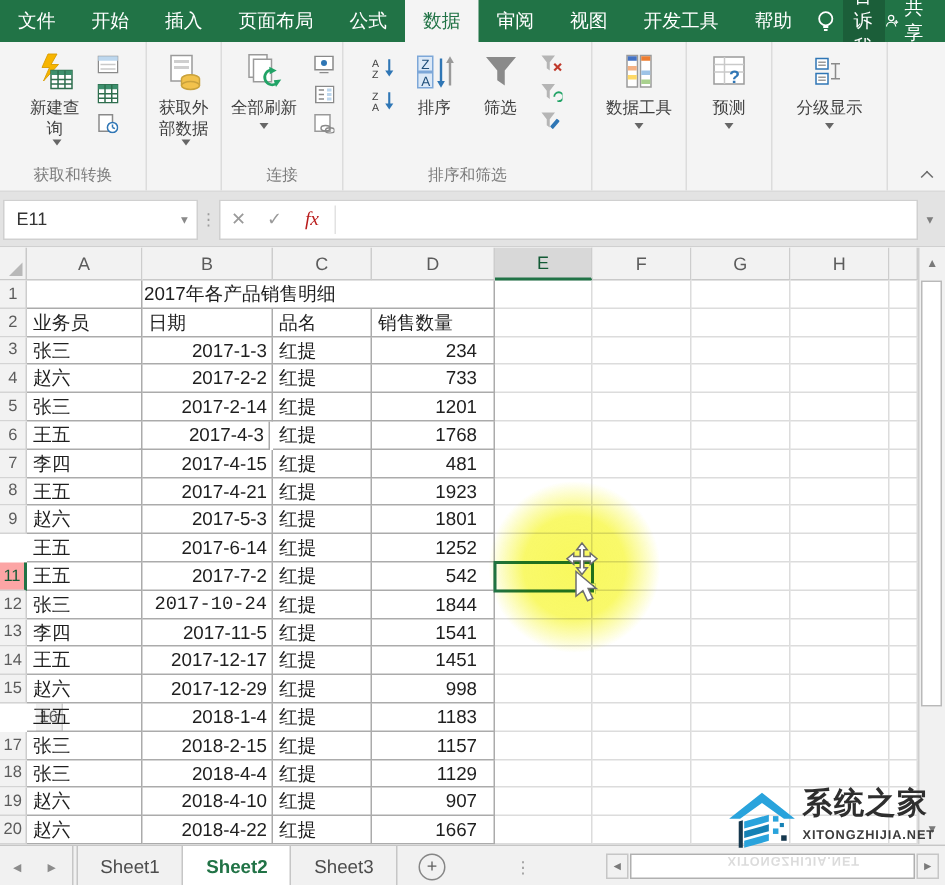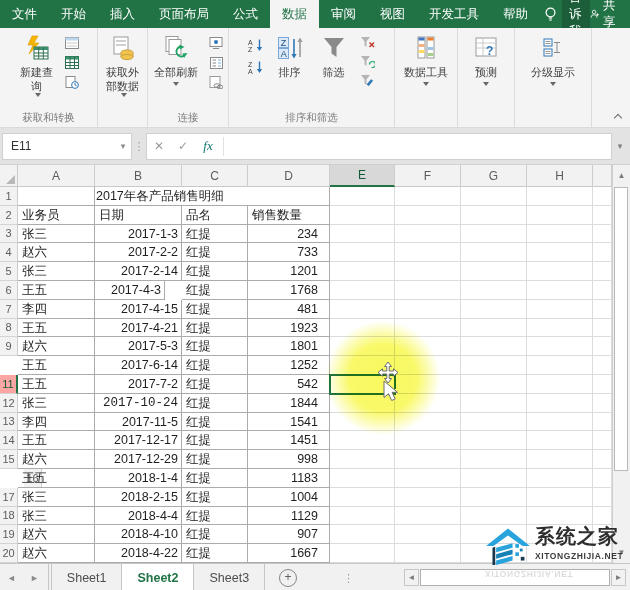--- a/index.html
+++ b/index.html
@@ -31,21 +31,21 @@
   .collapse-chevron::before{content:"";position:absolute;left:1px;top:2px;width:5px;height:5px;border-left:1.5px solid #6b6b6b;border-top:1.5px solid #6b6b6b;transform:rotate(45deg);}
 
   
   .formula-row{height:36px;background:#e3e3e3;display:flex;align-items:center;padding:0 2px;border-bottom:1px solid #d0d0d0;}
   .namebox{width:128px;height:25px;background:#fff;border:1px solid #d0d0d0;display:flex;align-items:center;font-size:12px;color:#333;}
   .namebox .nbtext{flex:1;padding-left:8px;}
   .namebox .ncaret{width:16px;color:#8a8a8a;font-size:9px;text-align:center;}
   .fdots{width:14px;text-align:center;color:#9c9c9c;font-size:11px;}
   .fbarbox{flex:1;height:25px;background:#fff;border:1px solid #d0d0d0;display:flex;align-items:center;}
   .fbtn{width:24px;text-align:center;color:#9a9a9a;font-size:12px;}
-  .fxlab{width:26px;text-align:center;color:#0f766e;font-size:13px;font-style:italic;font-family:"Liberation Serif","DejaVu Serif",serif;}
+  .fxlab{width:26px;text-align:center;color:#b91c1c;font-size:13px;font-style:italic;font-family:"Liberation Serif","DejaVu Serif",serif;}
   .fdivider{width:1px;height:19px;background:#e2e2e2;margin:0 2px;}
   .finput{flex:1;font-size:12px;color:#222;padding-left:4px;}
   .fexpand{width:16px;text-align:center;color:#7e7e7e;font-size:9px;}
 
   
   .sheet{position:relative;width:630px;height:398px;background:#fff;overflow:hidden;}
   .corner{position:absolute;left:0;top:0;width:18px;height:22px;background:#f2f2f2;border-right:1px solid #c9c9c9;border-bottom:1px solid #c9c9c9;box-sizing:border-box;}
   .corner::after{content:"";position:absolute;right:2px;bottom:2px;width:0;height:0;border-left:9px solid transparent;border-bottom:9px solid #b8b8b8;}
   .colhdr{position:absolute;top:0;height:22px;background:#f2f2f2;border-right:1px solid #cdcdcd;border-bottom:1px solid #c9c9c9;box-sizing:border-box;font-size:12px;color:#5c5c5c;display:flex;align-items:center;justify-content:center;}
   .colhdr.sel{background:#d8d8d8;border-bottom:2px solid #217346;color:#125a35;}
@@ -539,21 +539,21 @@
       <div class="cell tbl num" style="left: 248px; top: 59.6px; width: 82px; height: 18.8px; line-height: 18.8px;">234</div>
       <div class="cell tbl" style="left: 18px; top: 78.4px; width: 77px; height: 18.8px; line-height: 18.8px;">赵六</div>
       <div class="cell tbl date" style="left: 95px; top: 78.4px; width: 87px; height: 18.8px; line-height: 18.8px;">2017-2-2</div>
       <div class="cell tbl" style="left: 182px; top: 78.4px; width: 66px; height: 18.8px; line-height: 18.8px;">红提</div>
       <div class="cell tbl num" style="left: 248px; top: 78.4px; width: 82px; height: 18.8px; line-height: 18.8px;">733</div>
       <div class="cell tbl" style="left: 18px; top: 97.2px; width: 77px; height: 18.8px; line-height: 18.8px;">张三</div>
       <div class="cell tbl date" style="left: 95px; top: 97.2px; width: 87px; height: 18.8px; line-height: 18.8px;">2017-2-14</div>
       <div class="cell tbl" style="left: 182px; top: 97.2px; width: 66px; height: 18.8px; line-height: 18.8px;">红提</div>
       <div class="cell tbl num" style="left: 248px; top: 97.2px; width: 82px; height: 18.8px; line-height: 18.8px;">1201</div>
       <div class="cell tbl" style="left: 18px; top: 116px; width: 77px; height: 18.8px; line-height: 18.8px;">王五</div>
-      <div class="cell tbl date" style="left: 78px; top: 116px; width: 87px; height: 18.8px; line-height: 18.8px;">2017-4-3</div>
+      <div class="cell tbl date" style="left: 93px; top: 116px; width: 87px; height: 18.8px; line-height: 18.8px;">2017-4-3</div>
       <div class="cell tbl" style="left: 182px; top: 116px; width: 66px; height: 18.8px; line-height: 18.8px;">红提</div>
       <div class="cell tbl num" style="left: 248px; top: 116px; width: 82px; height: 18.8px; line-height: 18.8px;">1768</div>
       <div class="cell tbl" style="left: 18px; top: 134.8px; width: 77px; height: 18.8px; line-height: 18.8px;">李四</div>
       <div class="cell tbl date" style="left: 95px; top: 134.8px; width: 87px; height: 18.8px; line-height: 18.8px;">2017-4-15</div>
       <div class="cell tbl" style="left: 182px; top: 134.8px; width: 66px; height: 18.8px; line-height: 18.8px;">红提</div>
       <div class="cell tbl num" style="left: 248px; top: 134.8px; width: 82px; height: 18.8px; line-height: 18.8px;">481</div>
       <div class="cell tbl" style="left: 18px; top: 153.6px; width: 77px; height: 18.8px; line-height: 18.8px;">王五</div>
       <div class="cell tbl date" style="left: 95px; top: 153.6px; width: 87px; height: 18.8px; line-height: 18.8px;">2017-4-21</div>
       <div class="cell tbl" style="left: 182px; top: 153.6px; width: 66px; height: 18.8px; line-height: 18.8px;">红提</div>
       <div class="cell tbl num" style="left: 248px; top: 153.6px; width: 82px; height: 18.8px; line-height: 18.8px;">1923</div>
@@ -585,21 +585,21 @@
       <div class="cell tbl date" style="left: 95px; top: 285.2px; width: 87px; height: 18.8px; line-height: 18.8px;">2017-12-29</div>
       <div class="cell tbl" style="left: 182px; top: 285.2px; width: 66px; height: 18.8px; line-height: 18.8px;">红提</div>
       <div class="cell tbl num" style="left: 248px; top: 285.2px; width: 82px; height: 18.8px; line-height: 18.8px;">998</div>
       <div class="cell tbl" style="left: 18px; top: 304px; width: 77px; height: 18.8px; line-height: 18.8px;">王五</div>
       <div class="cell tbl date" style="left: 95px; top: 304px; width: 87px; height: 18.8px; line-height: 18.8px;">2018-1-4</div>
       <div class="cell tbl" style="left: 182px; top: 304px; width: 66px; height: 18.8px; line-height: 18.8px;">红提</div>
       <div class="cell tbl num" style="left: 248px; top: 304px; width: 82px; height: 18.8px; line-height: 18.8px;">1183</div>
       <div class="cell tbl" style="left: 18px; top: 322.8px; width: 77px; height: 18.8px; line-height: 18.8px;">张三</div>
       <div class="cell tbl date" style="left: 95px; top: 322.8px; width: 87px; height: 18.8px; line-height: 18.8px;">2018-2-15</div>
       <div class="cell tbl" style="left: 182px; top: 322.8px; width: 66px; height: 18.8px; line-height: 18.8px;">红提</div>
-      <div class="cell tbl num" style="left: 248px; top: 322.8px; width: 82px; height: 18.8px; line-height: 18.8px;">1004</div>
+      <div class="cell tbl num" style="left: 248px; top: 322.8px; width: 82px; height: 18.8px; line-height: 18.8px;">1157</div>
       <div class="cell tbl" style="left: 18px; top: 341.6px; width: 77px; height: 18.8px; line-height: 18.8px;">张三</div>
       <div class="cell tbl date" style="left: 95px; top: 341.6px; width: 87px; height: 18.8px; line-height: 18.8px;">2018-4-4</div>
       <div class="cell tbl" style="left: 182px; top: 341.6px; width: 66px; height: 18.8px; line-height: 18.8px;">红提</div>
       <div class="cell tbl num" style="left: 248px; top: 341.6px; width: 82px; height: 18.8px; line-height: 18.8px;">1129</div>
       <div class="cell tbl" style="left: 18px; top: 360.4px; width: 77px; height: 18.8px; line-height: 18.8px;">赵六</div>
       <div class="cell tbl date" style="left: 95px; top: 360.4px; width: 87px; height: 18.8px; line-height: 18.8px;">2018-4-10</div>
       <div class="cell tbl" style="left: 182px; top: 360.4px; width: 66px; height: 18.8px; line-height: 18.8px;">红提</div>
       <div class="cell tbl num" style="left: 248px; top: 360.4px; width: 82px; height: 18.8px; line-height: 18.8px;">907</div>
       <div class="cell tbl" style="left: 18px; top: 379.2px; width: 77px; height: 18.8px; line-height: 18.8px;">赵六</div>
       <div class="cell tbl date" style="left: 95px; top: 379.2px; width: 87px; height: 18.8px; line-height: 18.8px;">2018-4-22</div>

